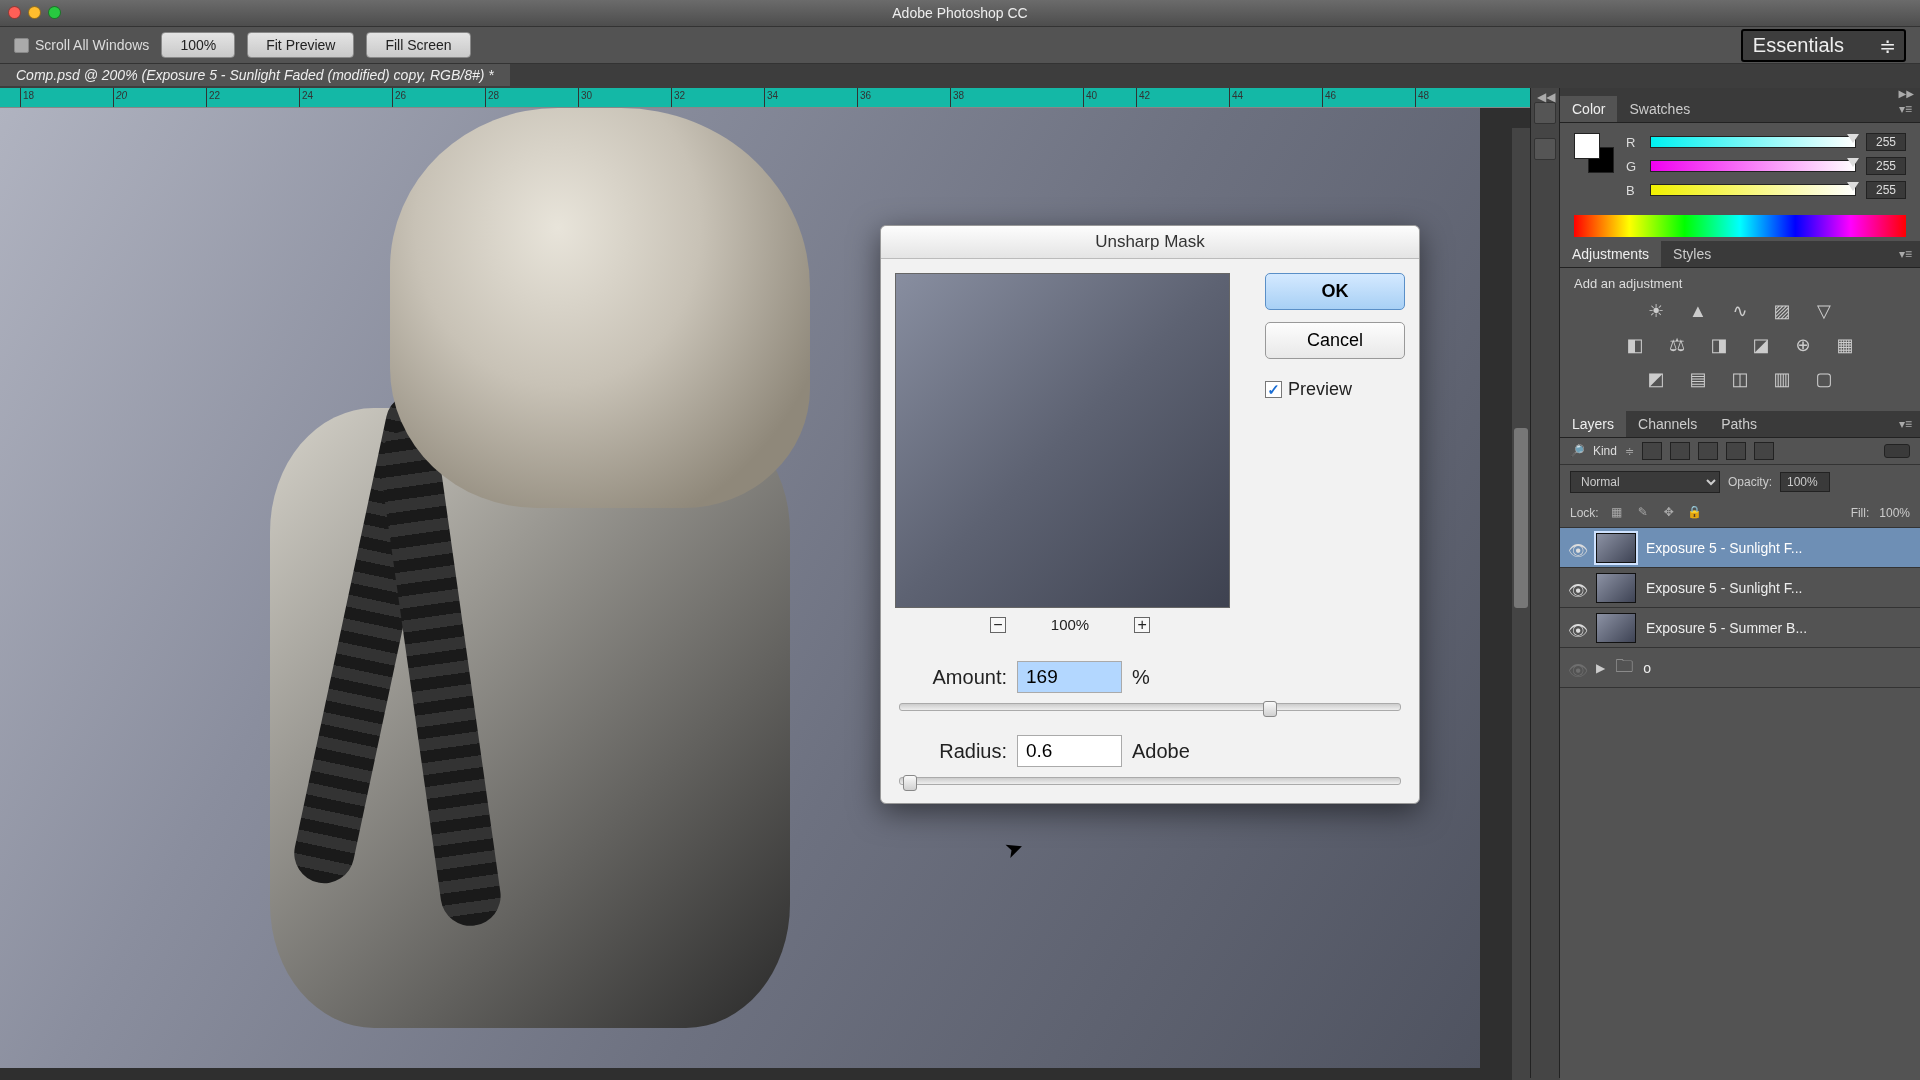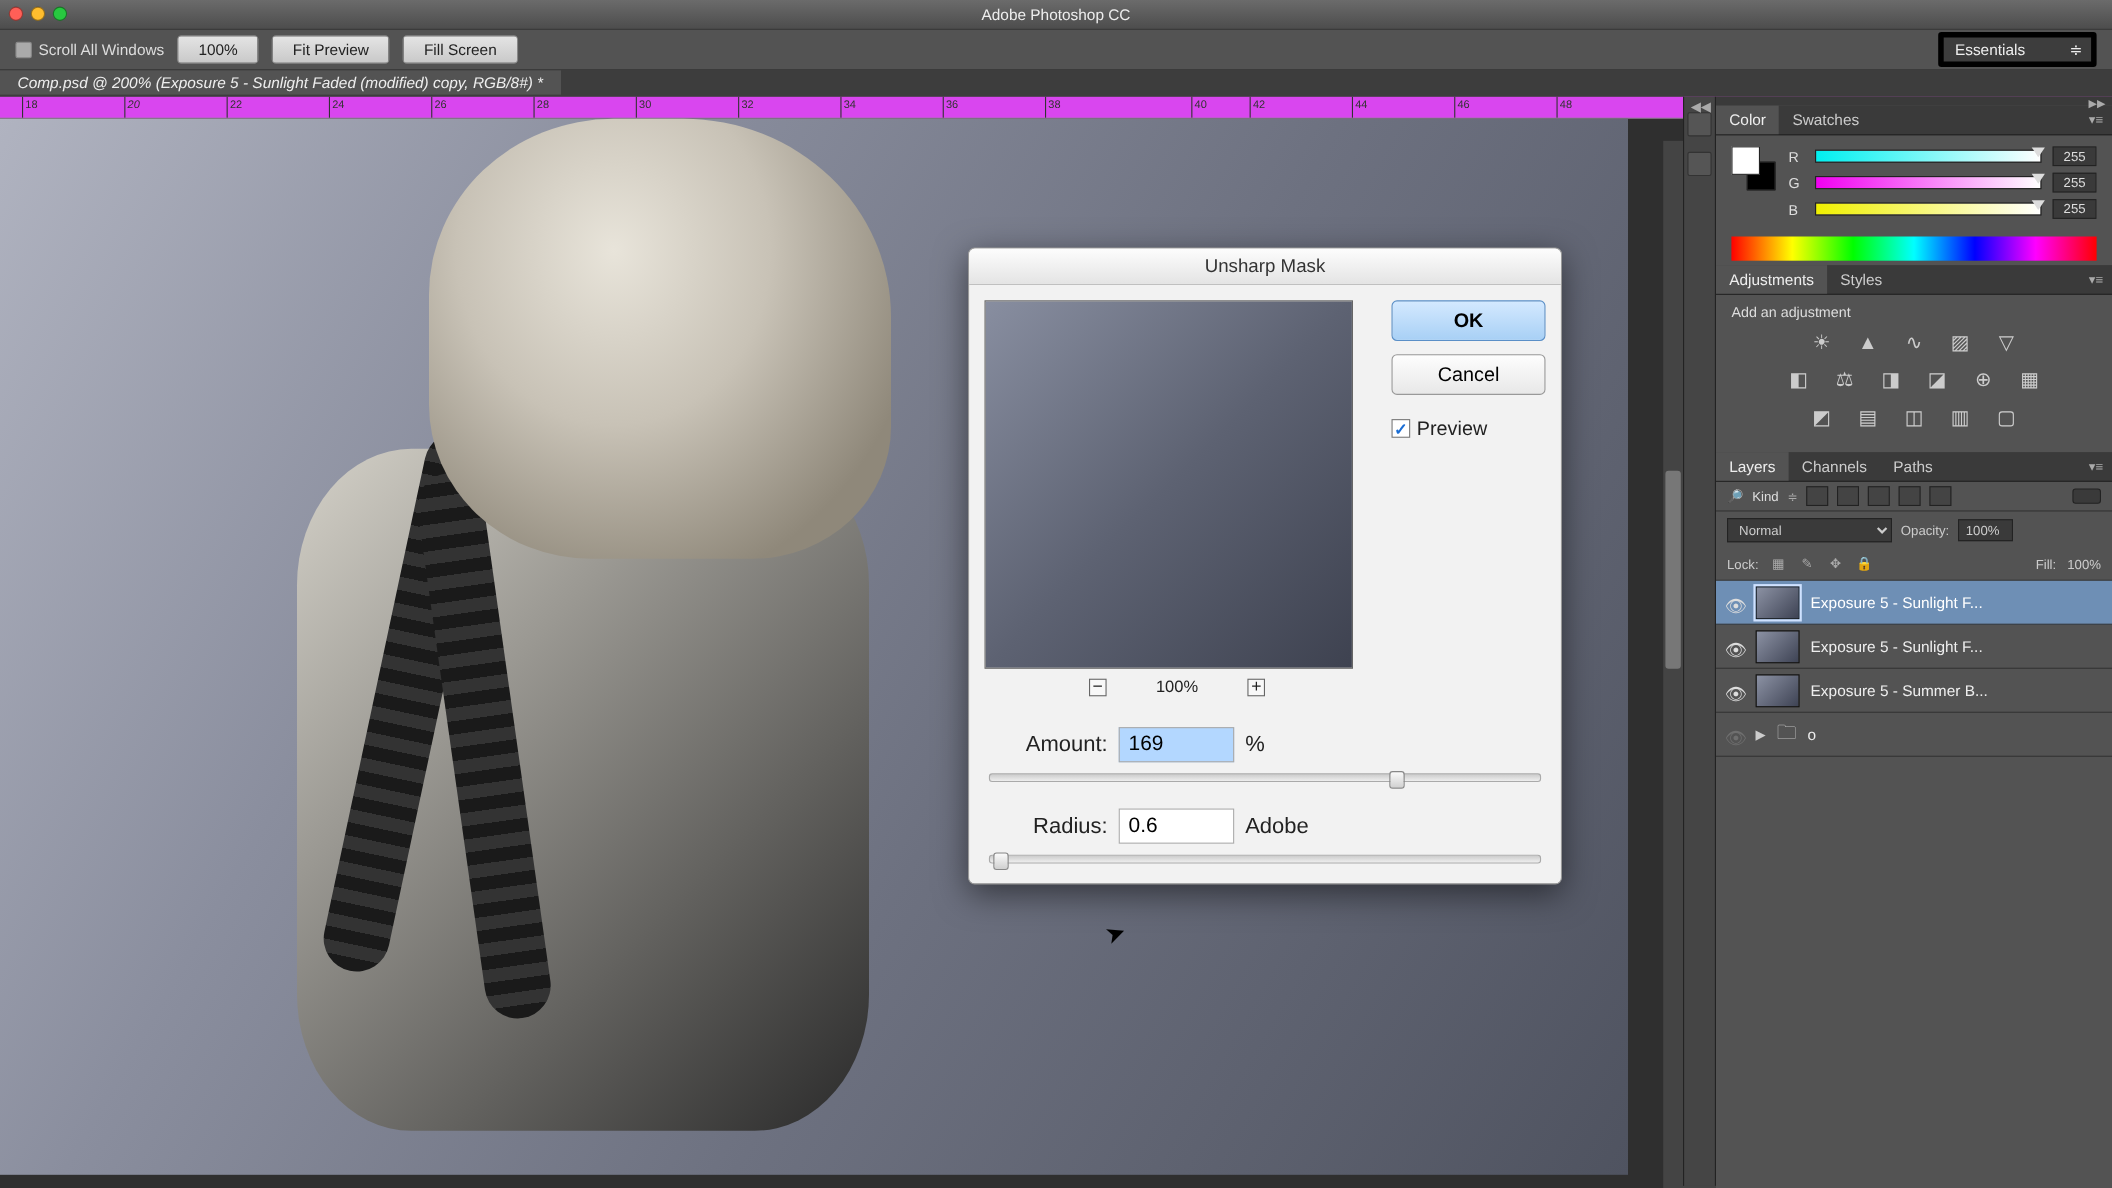--- a/index.html
+++ b/index.html
@@ -9,28 +9,28 @@
 .title-bar { height: 26px; background: linear-gradient(#6b6b6b,#4d4d4d); display:flex; align-items:center; justify-content:center; color:#eee; font-size:14px; position:relative; }
 .traffic-lights { position:absolute; left:8px; top:6px; display:flex; gap:7px; }
 .tl { width:13px; height:13px; border-radius:50%; border:1px solid rgba(0,0,0,0.4); }
 .tl.red{background:#ff5f57}.tl.yellow{background:#ffbd2e}.tl.green{background:#28c940}
 
 
 .options-bar { height:38px; background:#535353; display:flex; align-items:center; gap:12px; padding:0 14px; border-top:1px solid #333; border-bottom:1px solid #333; }
 .options-bar label { color:#ddd; font-size:14px; display:flex; align-items:center; gap:6px; }
 .ps-btn { background:linear-gradient(#e4e4e4,#c9c9c9); border:1px solid #888; border-radius:4px; padding:4px 18px; font-size:14px; color:#222; cursor:pointer; }
 .checkbox{ width:15px; height:15px; border:1px solid #888; background:#aaa; border-radius:2px; }
-.workspace-select{ margin-left:auto; background:#3d3d3d; border:5px solid #000000; color:#eee; padding:3px 60px 3px 10px; border-radius:3px; font-size:14px; position:relative;}
+.workspace-select{ margin-left:auto; background:#3d3d3d; border:2px solid #000000; color:#eee; padding:3px 60px 3px 10px; border-radius:3px; font-size:20px; position:relative;}
 
 
 .doc-tab-row{height:24px; background:#3d3d3d;}
 .doc-tab{ display:inline-block; background:#535353; color:#eee; font-size:14px; padding:3px 16px; font-style:italic; }
 
 
-.ruler{ height:20px; background:#d946ef; position:relative; border-bottom:1px solid #888; font-size:10px; color:#333;}
+.ruler{ height:20px; background:#14b8a6; position:relative; border-bottom:1px solid #888; font-size:10px; color:#333;}
 .ruler .tick{position:absolute; top:0; border-left:1px solid #333; height:100%; padding-left:2px; padding-top:2px;}
 
 
 .canvas-area{position:absolute; top:108px; left:0; right:390px; bottom:0; background:#2f2f2f;}
 .canvas-img{position:absolute; left:0; top:0; width:1480px; height:960px; background:linear-gradient(120deg,#b0b3c0 0%,#8a8e9e 30%,#6d7180 60%,#4f5360 100%);}
 .robot{position:absolute; left:250px; top:0; width:650px; height:950px;}
 .robot .head{position:absolute; left:140px; top:0; width:420px; height:400px; background:radial-gradient(ellipse at 40% 30%,#e8e4da 0%,#c8c2b6 40%,#8f887a 80%); border-radius:40% 45% 30% 35%;}
 .robot .body{position:absolute; left:20px; top:300px; width:520px; height:620px; background:linear-gradient(135deg,#d4d1c8,#2a2a2a); border-radius:20%;}
 .robot .tube{position:absolute; width:60px; height:500px; background:repeating-linear-gradient(0deg,#1a1a1a 0,#1a1a1a 12px,#333 12px,#333 24px); border-radius:30px; transform:rotate(12deg);}
 .robot .tube.t1{left:90px; top:280px;}

